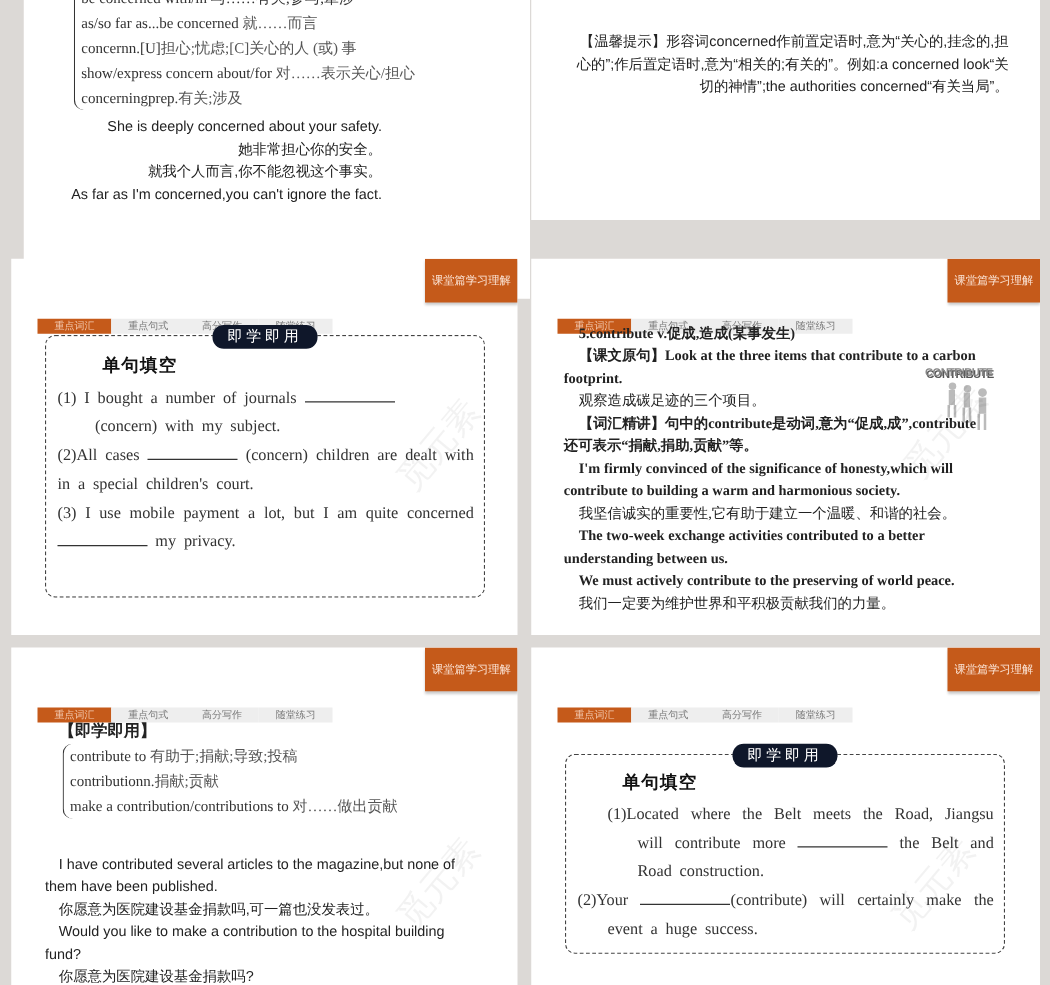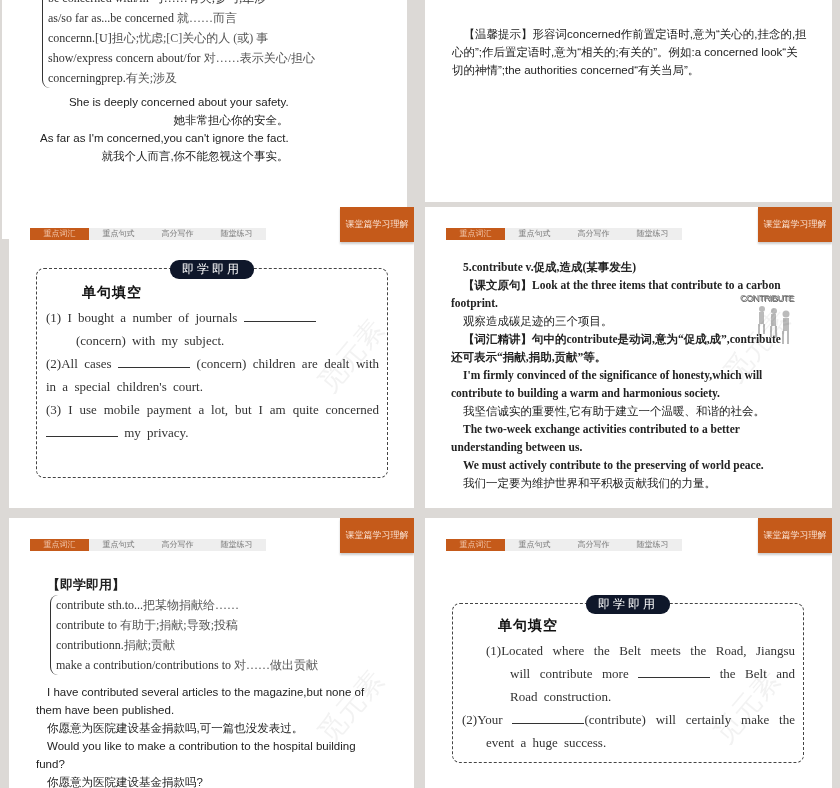--- a/index.html
+++ b/index.html
@@ -1,25 +1,25 @@
 <!DOCTYPE html>
 <html><head>
 <meta charset="utf-8">
 <style>
   html, body { margin:0; padding:0; }
   body { width:840px; height:788px; background:#dcd9d6; position:relative; overflow:hidden; font-family:"Liberation Sans","DejaVu Sans",sans-serif; color:#222; }
   .panel { position:absolute; background:#fff; overflow:hidden; }
-  .p1 { left:2px; top:0; width:405px; height:239px; }
-  .p2 { left:425px; top:0; width:407px; height:202px; }
+  .p1 { left:19px; top:0; width:405px; height:239px; }
+  .p2 { left:425px; top:0; width:407px; height:176px;text-align:right; }
   .p3 { left:9px; top:207px; width:405px; height:301px; }
   .p4 { left:425px; top:207px; width:407px; height:301px; }
   .p5 { left:9px; top:518px; width:405px; height:270px; }
   .p6 { left:425px; top:518px; width:407px; height:270px; }
   .badge { position:absolute; right:0; top:0; width:74px; height:35px; background:#c55a1a; color:#fbe3d4; font-size:9px; display:flex; align-items:center; justify-content:center; box-shadow:0 2px 2px rgba(0,0,0,.2); }
-  .tabs { position:absolute; left:21px; top:21px; display:flex; height:12px; }
+  .tabs { position:absolute; left:21px; top:48px; display:flex; height:12px; }
   .tab { width:59px; height:12px; background:#eeeeee; color:#777; font-size:8px; line-height:12px; text-align:center; }
   .tab.active { background:#c55a1a; color:#f3c8ae; }
   .serif { font-family:"Liberation Serif","DejaVu Serif",serif; }
   .brace-block { position:absolute; border-left:1.5px solid #333; border-radius:8px 0 0 8px; padding-left:5px; }
   .brace-line { font-family:"Liberation Serif","DejaVu Serif",serif; font-size:12px; color:#333; height:20px; line-height:20px; white-space:nowrap; }
   .brace-line .cn { color:#555; }
   .sent { font-size:11.5px; line-height:18px; color:#222; }
   .dashed-box { position:absolute; border:1.5px dashed #444; border-radius:8px; }
   .box-title { position:absolute; top:-9px; left:50%; transform:translateX(-50%); background:#0f172a; color:#fff; font-size:12px; letter-spacing:3px; padding:1px 12px; border-radius:9px; }
   .ex-heading { font-size:14px; font-weight:bold; color:#111; letter-spacing:1px;margin-left:36px; }
@@ -36,22 +36,22 @@
   <div class="brace-block" style="left:40px; top:-12px;">
     <div class="brace-line"><span>be concerned with/in 与……有关;参与;牵涉</span></div>
     <div class="brace-line"><span>as/so far as...be concerned </span><span class="cn">就……而言</span></div>
     <div class="brace-line"><span>concernn.[U]</span><span class="cn">担心;忧虑;[C]关心的人 (或) 事</span></div>
     <div class="brace-line"><span>show/express concern about/for </span><span class="cn">对……表示关心/担心</span></div>
     <div class="brace-line"><span>concerningprep.</span><span class="cn">有关;涉及</span></div>
   </div>
   <div style="position:absolute; left:38px; top:93px;text-align:right;">
     <div class="sent">She is deeply concerned about your safety.</div>
     <div class="sent">她非常担心你的安全。</div>
+    <div class="sent">就我个人而言,你不能忽视这个事实。</div>
     <div class="sent">As far as I'm concerned,you can't ignore the fact.</div>
-    <div class="sent">就我个人而言,你不能忽视这个事实。</div>
   </div>
 </div>
 
 <div class="panel p2">
   <div class="sent" style="position:absolute; left:27px; top:25px; width:355px; font-size:11.5px; line-height:18px; text-indent:1em;">【温馨提示】形容词concerned作前置定语时,意为“关心的,挂念的,担心的”;作后置定语时,意为“相关的;有关的”。例如:a concerned look“关切的神情”;the authorities concerned“有关当局”。</div>
 </div>
 
 <div class="panel p3">
   <div class="badge">课堂篇学习理解</div>
   <div class="tabs">
@@ -92,21 +92,21 @@
     <div class="bold-serif" style="text-indent:12px;">【课文原句】Look at the three items that contribute to a carbon footprint.</div>
     <div class="sent serif" style="padding-left:12px;">观察造成碳足迹的三个项目。</div>
     <div class="bold-serif" style="text-indent:12px;">【词汇精讲】句中的contribute是动词,意为“促成,成”,contribute还可表示“捐献,捐助,贡献”等。</div>
     <div class="bold-serif" style="text-indent:12px;">I'm firmly convinced of the significance of honesty,which will contribute to building a warm and harmonious society.</div>
     <div class="sent serif" style="padding-left:12px;">我坚信诚实的重要性,它有助于建立一个温暖、和谐的社会。</div>
     <div class="bold-serif" style="text-indent:12px;">The two-week exchange activities contributed to a better understanding between us.</div>
     <div class="bold-serif" style="padding-left:12px;">We must actively contribute to the preserving of world peace.</div>
     <div class="sent serif" style="padding-left:12px;font-family:Liberation Serif, serif;">我们一定要为维护世界和平积极贡献我们的力量。</div>
   </div>
   <div class="contribute-img" style="left:315px; top:86px;">
-    <div style="font-size:9px; font-weight:normal; color:#888; letter-spacing:-0.5px; text-shadow:1px 1px 0 #555;">CONTRIBUTE</div>
+    <div style="font-size:9px; font-weight:bold; color:#888; letter-spacing:-0.5px; text-shadow:1px 1px 0 #555;">CONTRIBUTE</div>
     <svg width="60" height="42" viewBox="0 0 60 42">
       <g fill="#bbb">
         <circle cx="22" cy="6" r="3"></circle>
           <rect x="19" y="9" width="5" height="12"></rect>
           <rect x="18" y="21" width="2" height="10"></rect>
           <rect x="23" y="21" width="2" height="10"></rect>
         <circle cx="34" cy="8" r="3"></circle>
           <rect x="31" y="11" width="5" height="12"></rect>
           <rect x="30" y="23" width="2" height="12"></rect>
           <rect x="35" y="23" width="2" height="12"></rect>
@@ -123,21 +123,20 @@
 <div class="panel p5">
   <div class="badge">课堂篇学习理解</div>
   <div class="tabs">
     <div class="tab active">重点词汇</div>
     <div class="tab">重点句式</div>
     <div class="tab">高分写作</div>
     <div class="tab">随堂练习</div>
   </div>
   <div style="position:absolute; left:38px; top:58px; font-size:13px; font-weight:bold; color:#222;">【即学即用】</div>
   <div class="brace-block" style="left:41px; top:77px;">
-    <div class="brace-line"><span>contribute sth.to...</span><span class="cn">把某物捐献给……</span></div>
     <div class="brace-line"><span>contribute to </span><span class="cn">有助于;捐献;导致;投稿</span></div>
     <div class="brace-line"><span>contributionn.</span><span class="cn">捐献;贡献</span></div>
     <div class="brace-line"><span>make a contribution/contributions to </span><span class="cn">对……做出贡献</span></div>
   </div>
   <div style="position:absolute; left:27px; top:165px; width:350px;">
     <div class="sent" style="text-indent:11px;">I have contributed several articles to the magazine,but none of them have been published.</div>
     <div class="sent" style="padding-left:11px;">你愿意为医院建设基金捐款吗,可一篇也没发表过。</div>
     <div class="sent" style="text-indent:11px;">Would you like to make a contribution to the hospital building fund?</div>
     <div class="sent" style="padding-left:11px;">你愿意为医院建设基金捐款吗?</div>
   </div>

